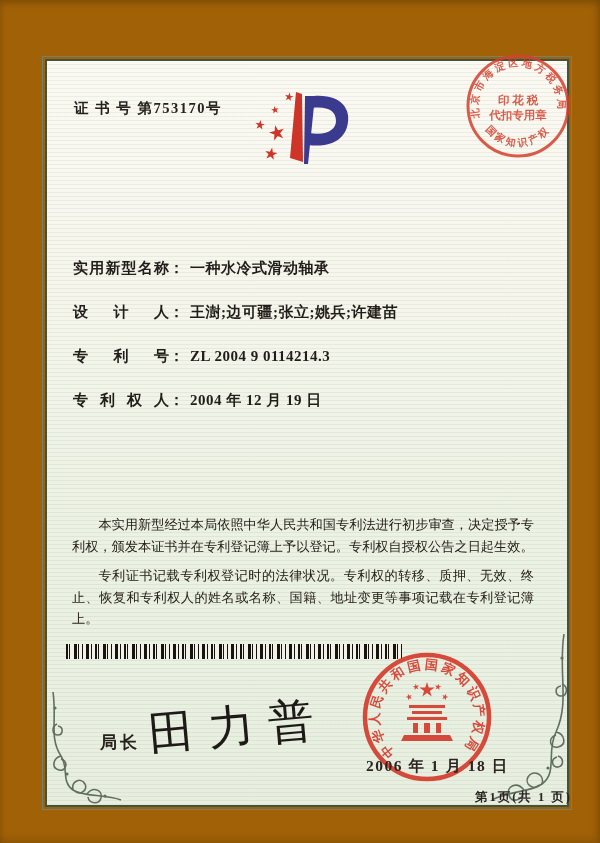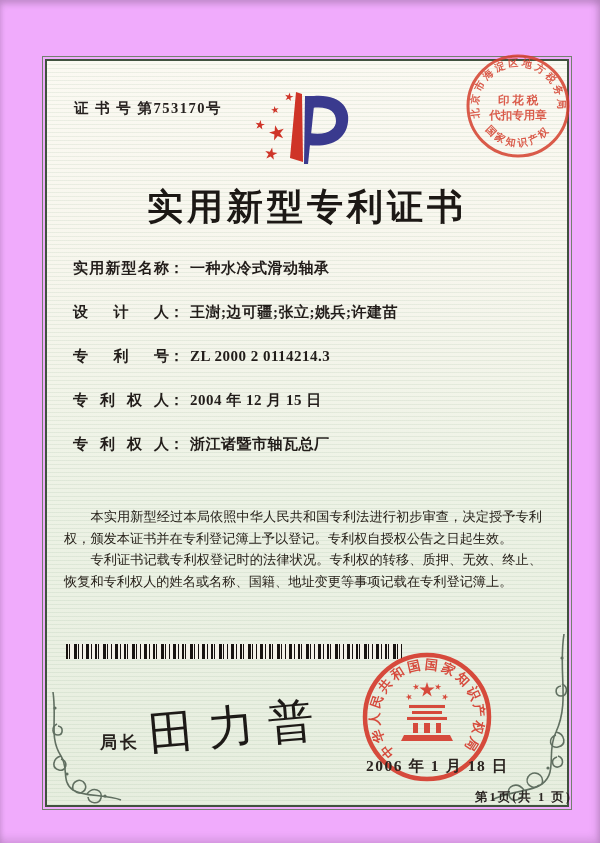--- a/index.html
+++ b/index.html
@@ -1,37 +1,37 @@
 <!DOCTYPE html>
 <html><head>
 <meta charset="utf-8">
 <style>
   html,body{margin:0;padding:0;width:600px;height:843px;overflow:hidden;
     background:#c9c8c1;font-family:"Liberation Serif","DejaVu Serif",serif;}
   .paper{position:absolute;left:0;top:0;width:600px;height:843px;
-    background:#f0abfc;box-shadow:inset 0 4px 6px rgba(0,0,0,.18), inset -3px -4px 8px rgba(0,0,0,.12);}
+    background:#a16207;box-shadow:inset 0 4px 6px rgba(0,0,0,.18), inset -3px -4px 8px rgba(0,0,0,.12);}
   .frame-outer{position:absolute;left:42px;top:56px;width:530px;height:754px;
     border:1.5px solid #72816f;box-sizing:border-box;}
   .frame-inner{position:absolute;left:2px;top:2px;right:2px;bottom:2px;
     border:2.5px solid #41523f;box-sizing:border-box;
     background:
       repeating-linear-gradient(0deg, rgba(96,142,102,0.10) 0 1px, rgba(0,0,0,0) 1px 4px),
       linear-gradient(180deg,#fbf9f2 0%,#f7f6ed 28%,#edf2e5 58%,#e7eedf 100%);}
   .abs{position:absolute;}
   .cert-no{left:74px;top:99px;font-size:14.5px;letter-spacing:1.5px;color:#272220;font-weight:600;}
   .title{left:42px;top:183px;width:530px;text-align:center;font-size:36px;font-weight:700;
     color:#1c1815;letter-spacing:4px;}
   .field-row{position:absolute;left:73px;width:470px;font-size:15px;font-weight:600;color:#221d1a;}
   .field-label{display:inline-block;width:96px;text-align:justify;text-align-last:justify;vertical-align:top;}
   .field-colon{display:inline-block;margin-right:6px;}
   .field-value{letter-spacing:.5px;}
   .row0{top:259px}.row1{top:303px}.row2{top:347px}.row3{top:391px}.row4{top:435px}.row5{top:483px}
   .body-text{left:64px;top:506px;width:478px;color:#262019;font-size:13.2px;line-height:21.6px;
     text-align:justify;font-weight:500;}
-  .body-text p{margin:0;text-indent:2em;}
+  .body-text p{margin:8px;text-indent:2em;}
   .barcode{left:66px;top:644px;width:336px;height:15px;
     background:repeating-linear-gradient(90deg,
       #17130f 0 2px,#f3f1e7 2px 3px,#17130f 3px 4px,#f3f1e7 4px 8px,
       #17130f 8px 11px,#f3f1e7 11px 12px,#17130f 12px 13px,#f3f1e7 13px 16px,
       #17130f 16px 17px,#f3f1e7 17px 20px,#17130f 20px 23px,#f3f1e7 23px 25px,
       #17130f 25px 26px,#f3f1e7 26px 29px);}
   .sig-title{left:100px;top:731px;font-size:17px;letter-spacing:3px;color:#26211d;font-weight:600;}
   .sig-name{left:148px;top:696px;font-size:46px;color:#1d1a17;letter-spacing:14px;
     transform:rotate(-5deg);font-weight:500;font-family:"DejaVu Serif",serif;}
   .seal-date{left:366px;top:756px;font-size:15.5px;font-weight:700;color:#2b2420;
@@ -114,36 +114,32 @@
 
     <g fill="#cf3428">
       <use href="#star" transform="translate(43,13) scale(4.5) rotate(12)"></use>
       <use href="#star" transform="translate(29,26) scale(4) rotate(-10)"></use>
       <use href="#star" transform="translate(14,41) scale(5) rotate(8)"></use>
       <use href="#star" transform="translate(31,49) scale(8) rotate(-14)"></use>
       <use href="#star" transform="translate(25,70) scale(6.5) rotate(10)"></use>
     </g>
   </svg>
 
-  <div class="abs title">实用新型专利证书</div>
 
   <div class="abs field-row row0">
     <span class="field-label">实用新型名称</span><span class="field-colon">：</span><span class="field-value">一种水冷式滑动轴承</span>
   </div>
   <div class="abs field-row row1">
     <span class="field-label">设计人</span><span class="field-colon">：</span><span class="field-value">王澍;边可疆;张立;姚兵;许建苗</span>
   </div>
   <div class="abs field-row row2">
-    <span class="field-label">专利号</span><span class="field-colon">：</span><span class="field-value">ZL 2000 2 0114214.3</span>
+    <span class="field-label">专利号</span><span class="field-colon">：</span><span class="field-value">ZL 2004 9 0114214.3</span>
   </div>
   <div class="abs field-row row3">
-    <span class="field-label">专利权人</span><span class="field-colon">：</span><span class="field-value">2004 年 12 月 15 日</span>
-  </div>
-  <div class="abs field-row row4">
-    <span class="field-label">专利权人</span><span class="field-colon">：</span><span class="field-value">浙江诸暨市轴瓦总厂</span>
+    <span class="field-label">专利权人</span><span class="field-colon">：</span><span class="field-value">2004 年 12 月 19 日</span>
   </div>
 
   <div class="abs body-text">
     <p>本实用新型经过本局依照中华人民共和国专利法进行初步审查，决定授予专利权，颁发本证书并在专利登记簿上予以登记。专利权自授权公告之日起生效。</p>
     <p>专利证书记载专利权登记时的法律状况。专利权的转移、质押、无效、终止、恢复和专利权人的姓名或名称、国籍、地址变更等事项记载在专利登记簿上。</p>
   </div>
 
   <div class="abs barcode"></div>
 
   <div class="abs sig-title">局长</div>

